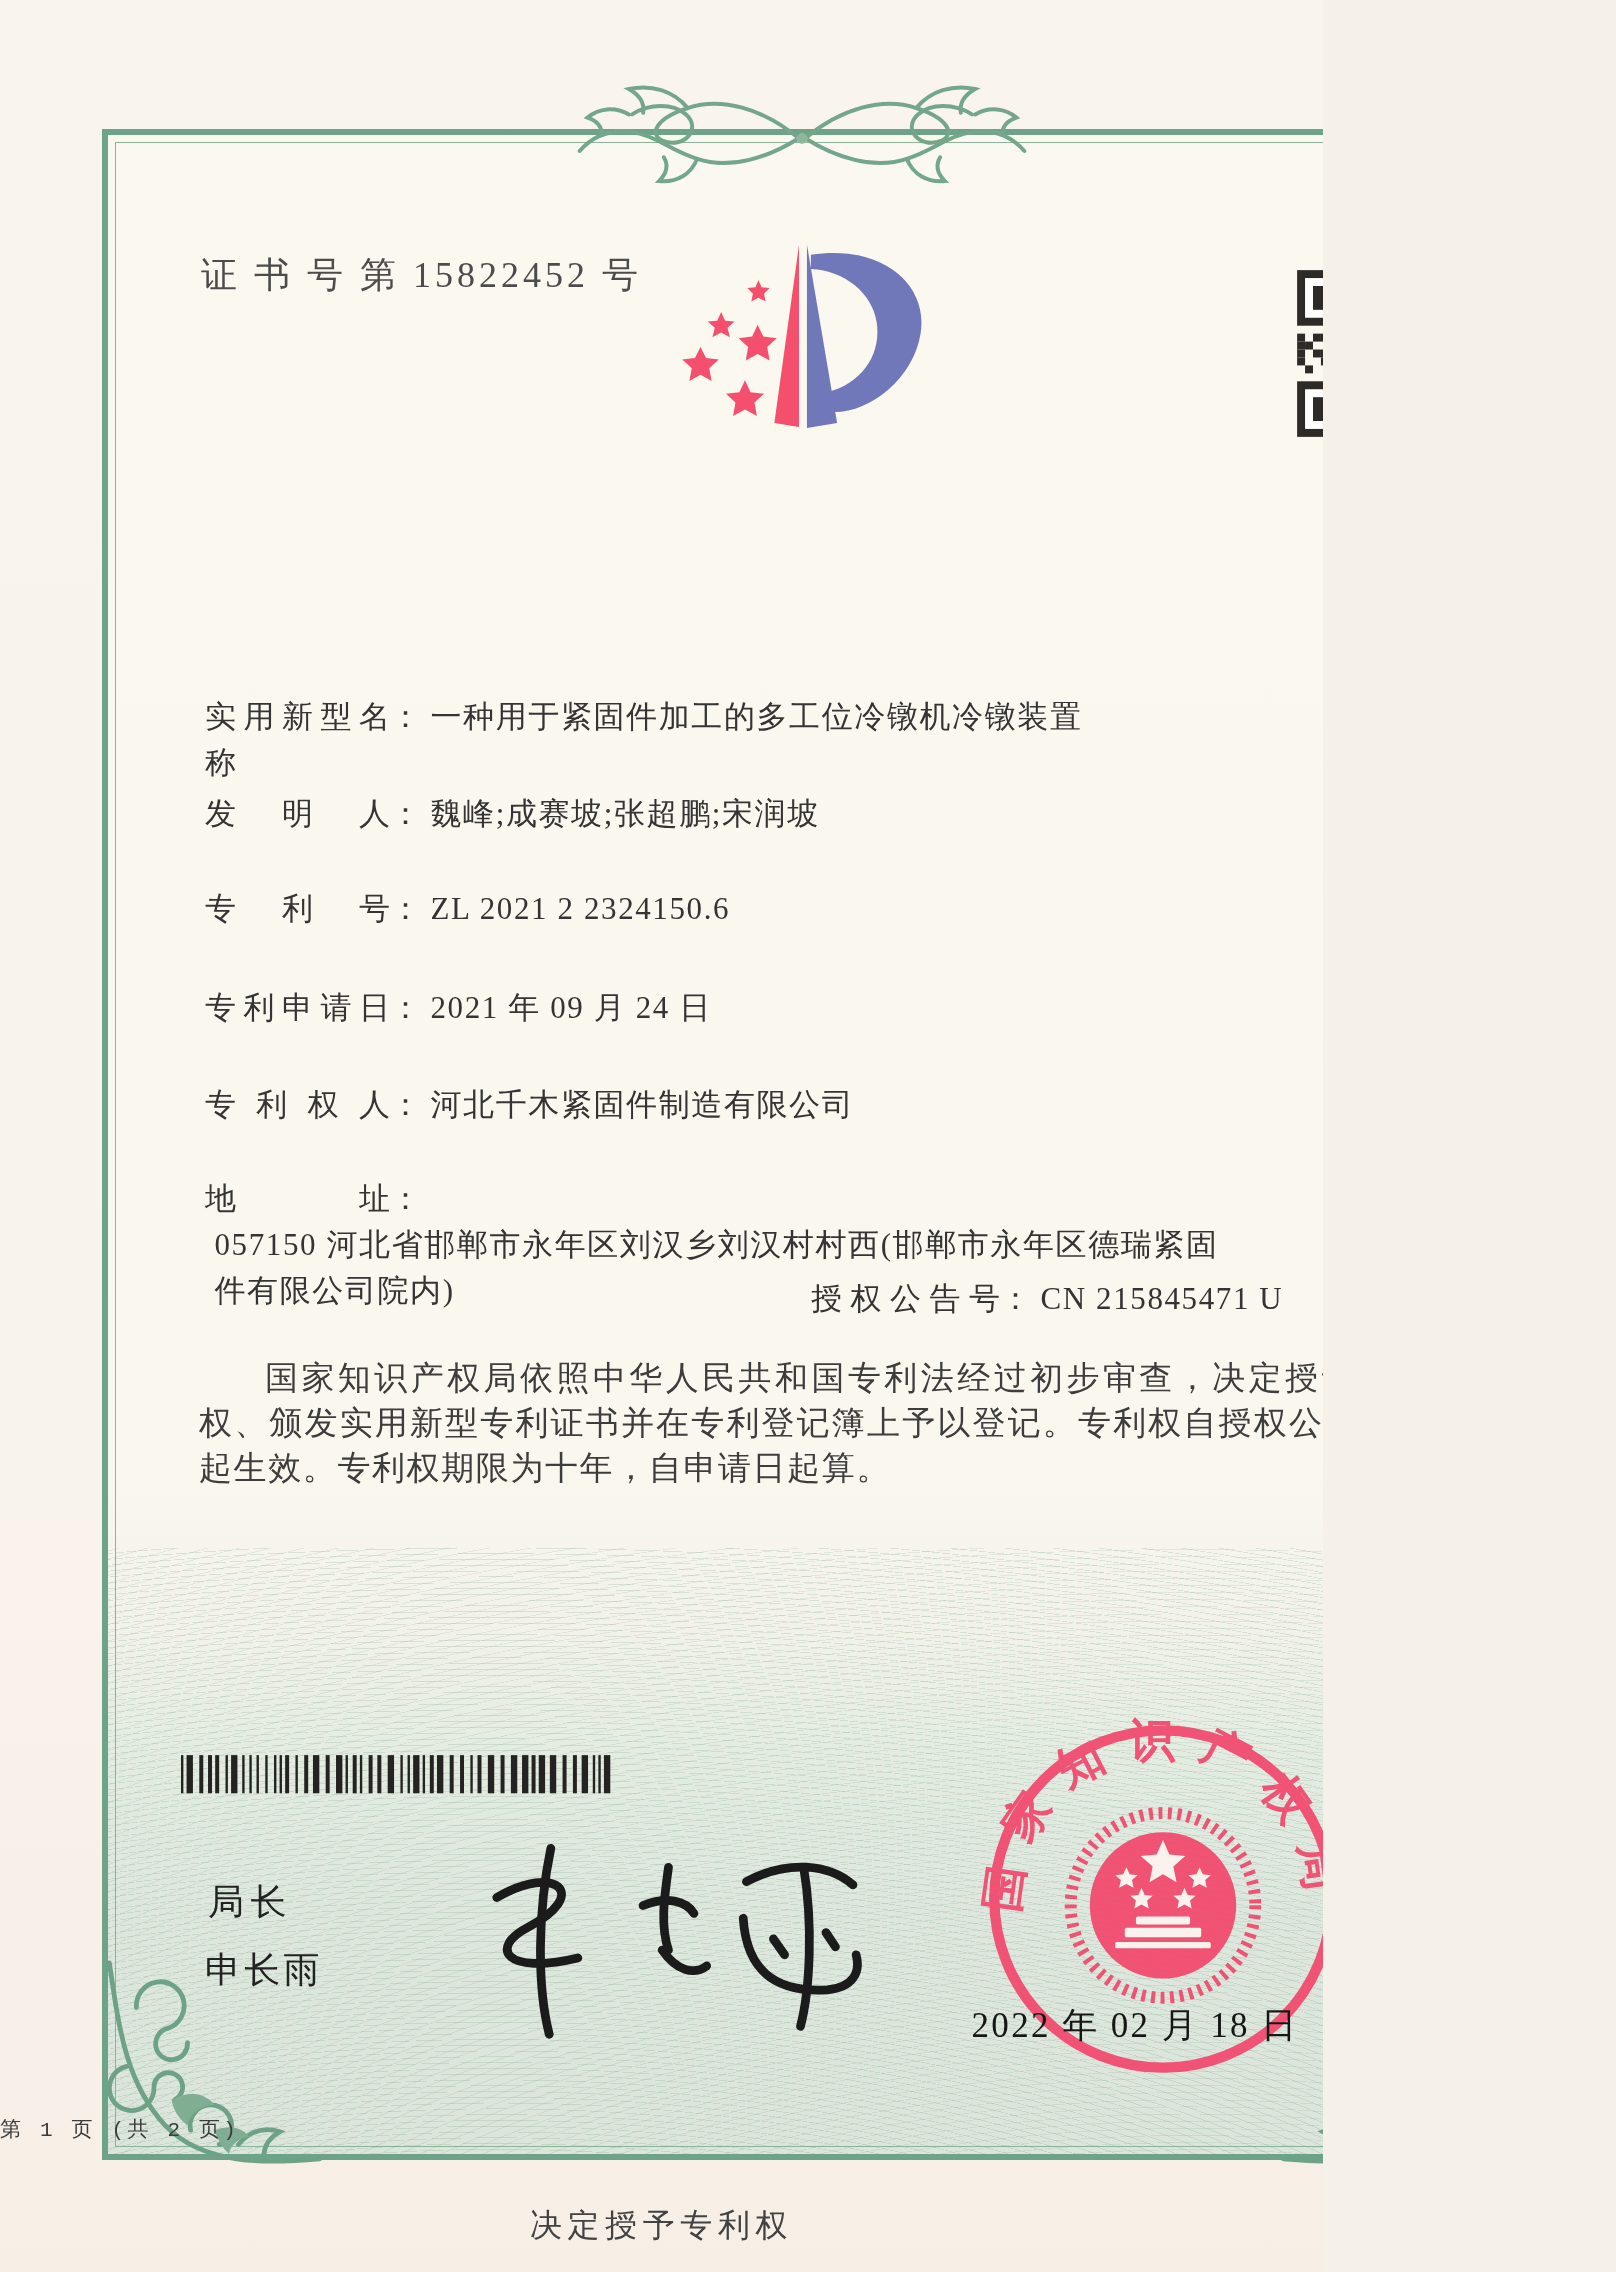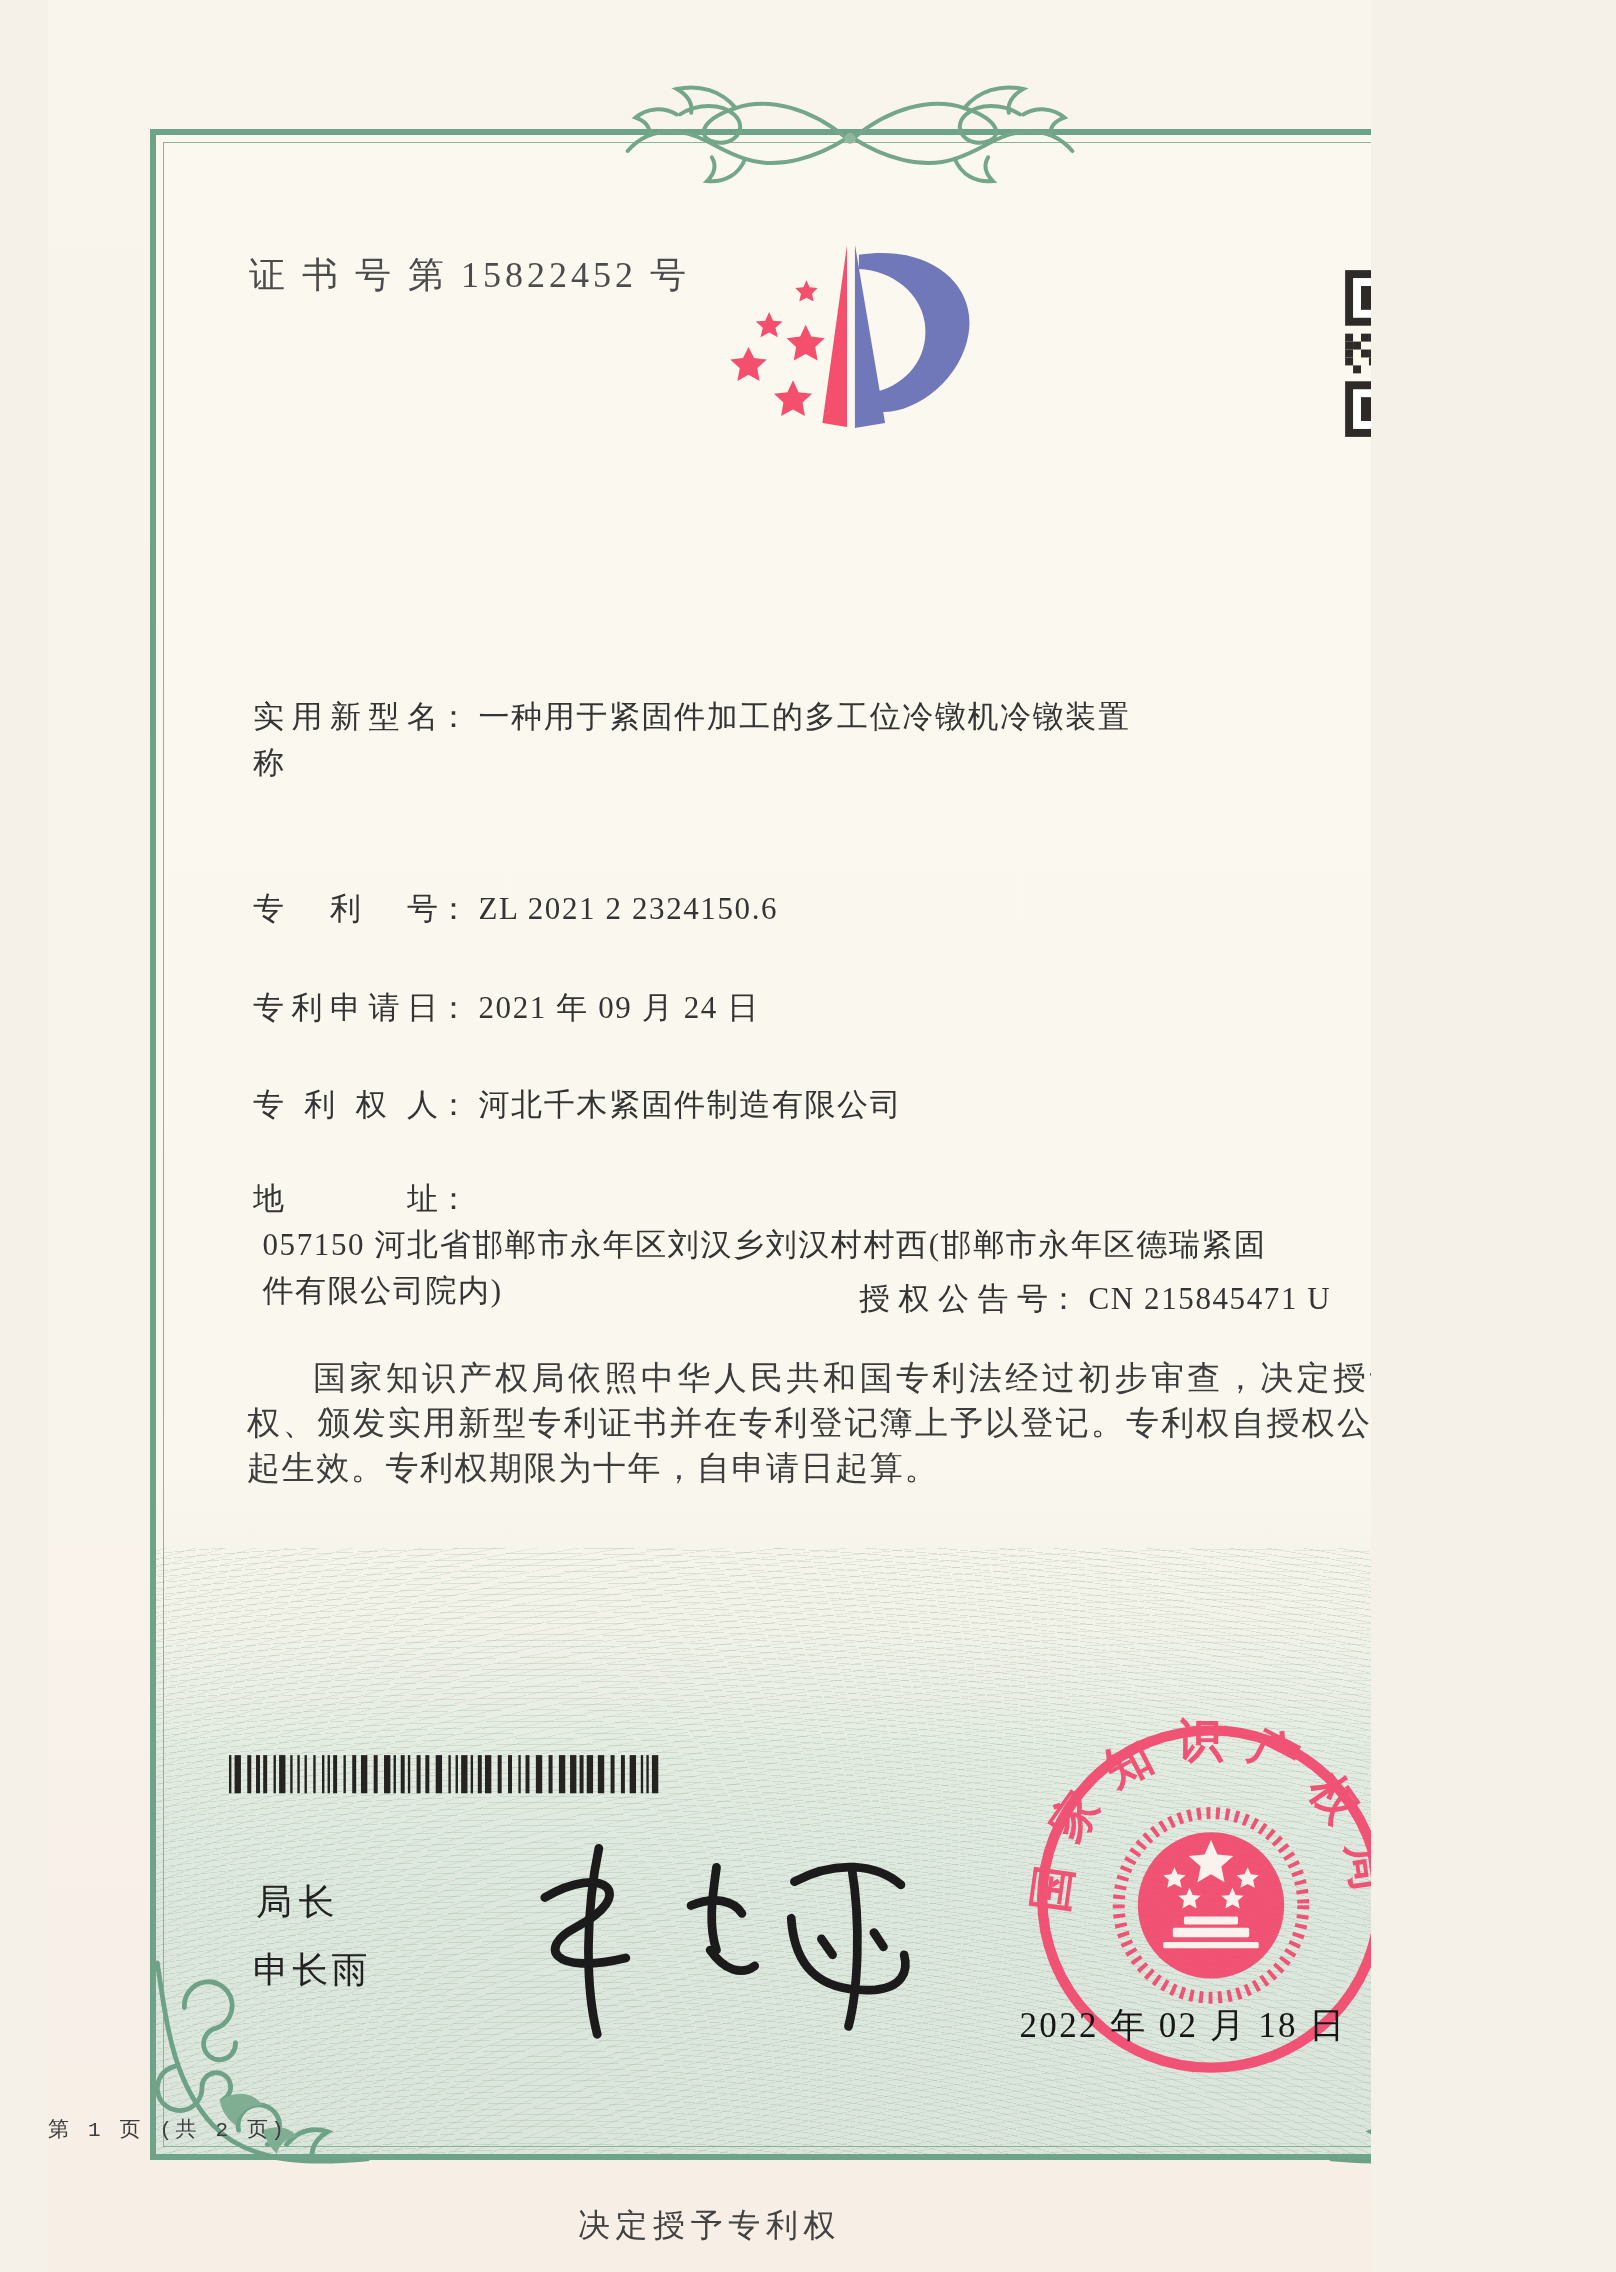--- a/index.html
+++ b/index.html
@@ -14,21 +14,20 @@
   *{margin:0;padding:0;box-sizing:border-box;}
   html,body{width:1617px;}
   body{
     font-family:"Liberation Serif","DejaVu Serif",serif;
     color:var(--text);
     background:#f6f1e8;
   }
   .page{
     position:relative;width:1323px;height:2273px;overflow:hidden;
     background:linear-gradient(180deg,#f9f5ed 0%,#f8f4ec 60%,#f8f0e8 85%,#f7eee6 100%);
-    margin-left:48px;
   }
   
   .frame{
     position:absolute;left:102px;top:129px;width:1399px;height:2031px;
     border:6.4px solid var(--frame-green);
     background:linear-gradient(180deg,#fbf8f0 0%,#faf7ee 66%,#f2f2e9 74%,#e4ece2 80%,#dde7dd 88%,#dbe5db 100%);
   }
   .frame-inner-line{
     position:absolute;left:7.2px;top:7.2px;right:7.2px;bottom:7.2px;
     border:1.6px solid var(--frame-green-light);pointer-events:none;
@@ -290,20 +289,23 @@
       <rect x="174" y="34" width="30" height="30" fill="#2e2a28"></rect>
       <rect x="14" y="154" width="70" height="70" fill="#2e2a28"></rect>
       <rect x="24" y="164" width="50" height="50" fill="#fff"></rect>
       <rect x="34" y="174" width="30" height="30" fill="#2e2a28"></rect>
     </svg>
 
 
   <div class="row r1">
     <span class="label">实用新型名称</span><span class="colon">：</span><span class="value">一种用于紧固件加工的多工位冷镦机冷镦装置</span>
   </div>
+  <div class="row r2">
+    <span class="label">发明人</span><span class="colon">：</span><span class="value">魏峰;成赛坡;张超鹏;宋润坡</span>
+  </div>
   <div class="row r3">
     <span class="label">专利号</span><span class="colon">：</span><span class="value">ZL 2021 2 2324150.6</span>
   </div>
   <div class="row r4">
     <span class="label">专利申请日</span><span class="colon">：</span><span class="value">2021 年 09 月 24 日</span>
   </div>
   <div class="row r5">
     <span class="label">专利权人</span><span class="colon">：</span><span class="value">河北千木紧固件制造有限公司</span>
   </div>
   <div class="row r6">

